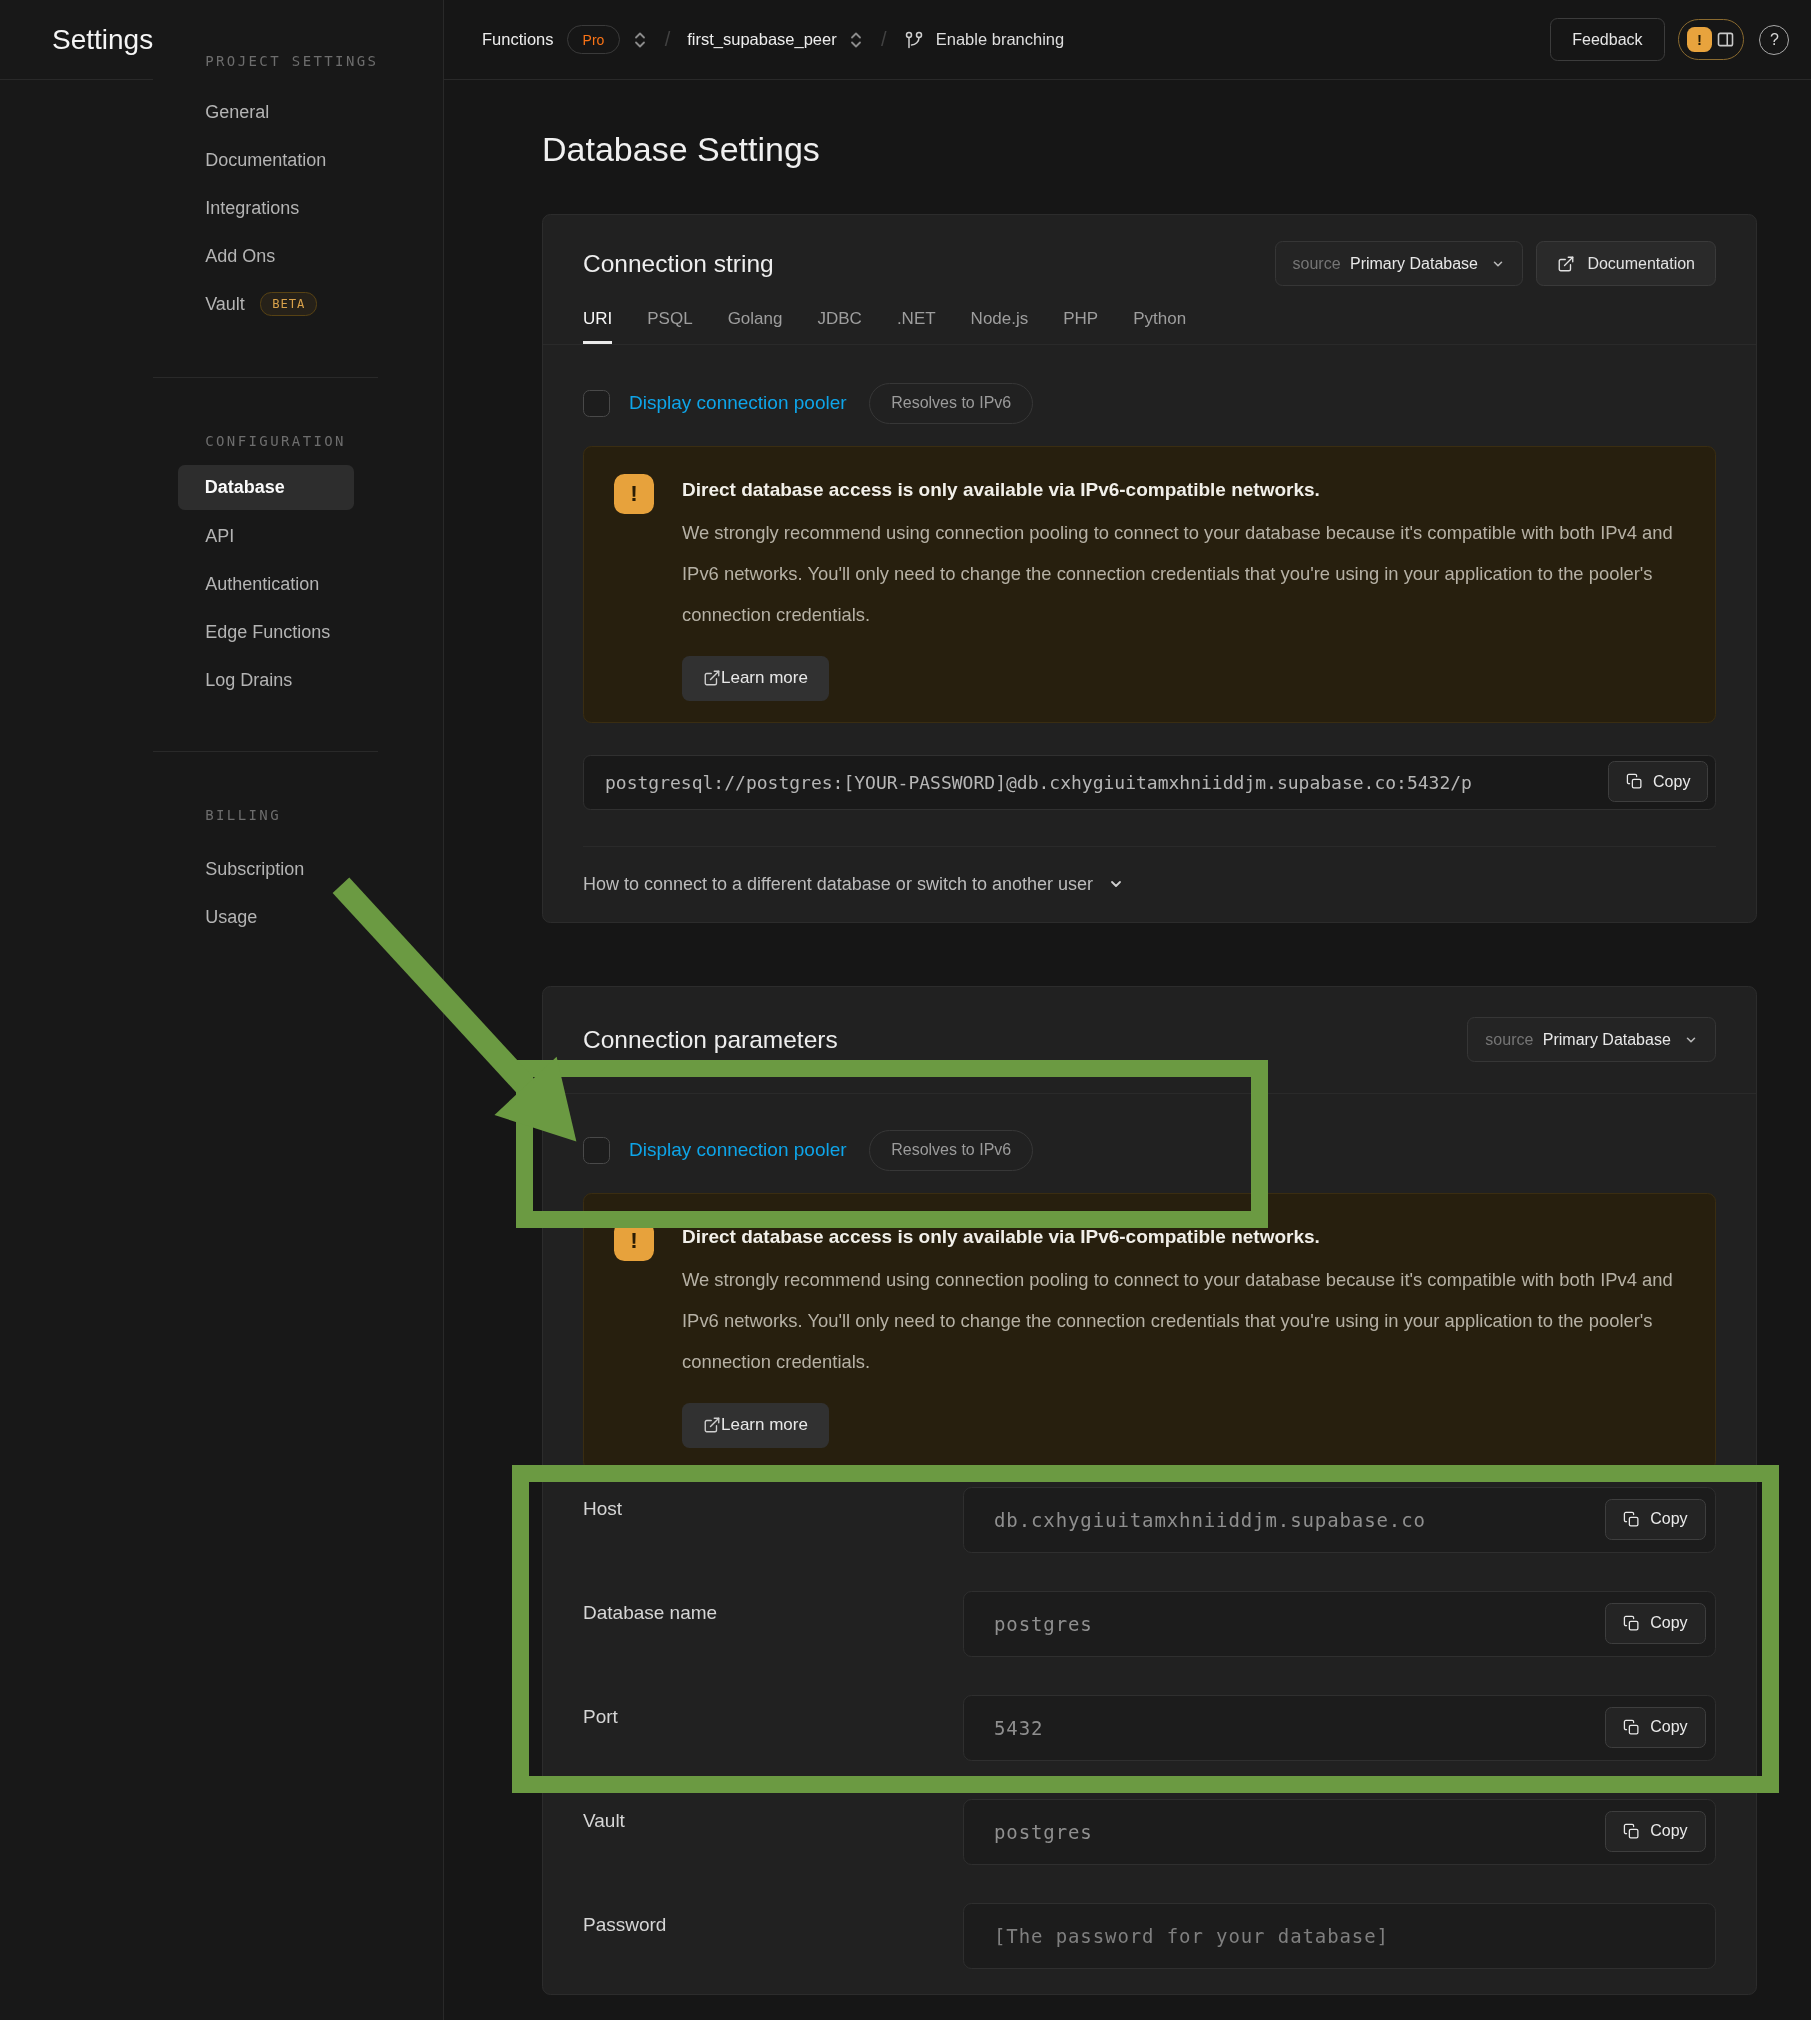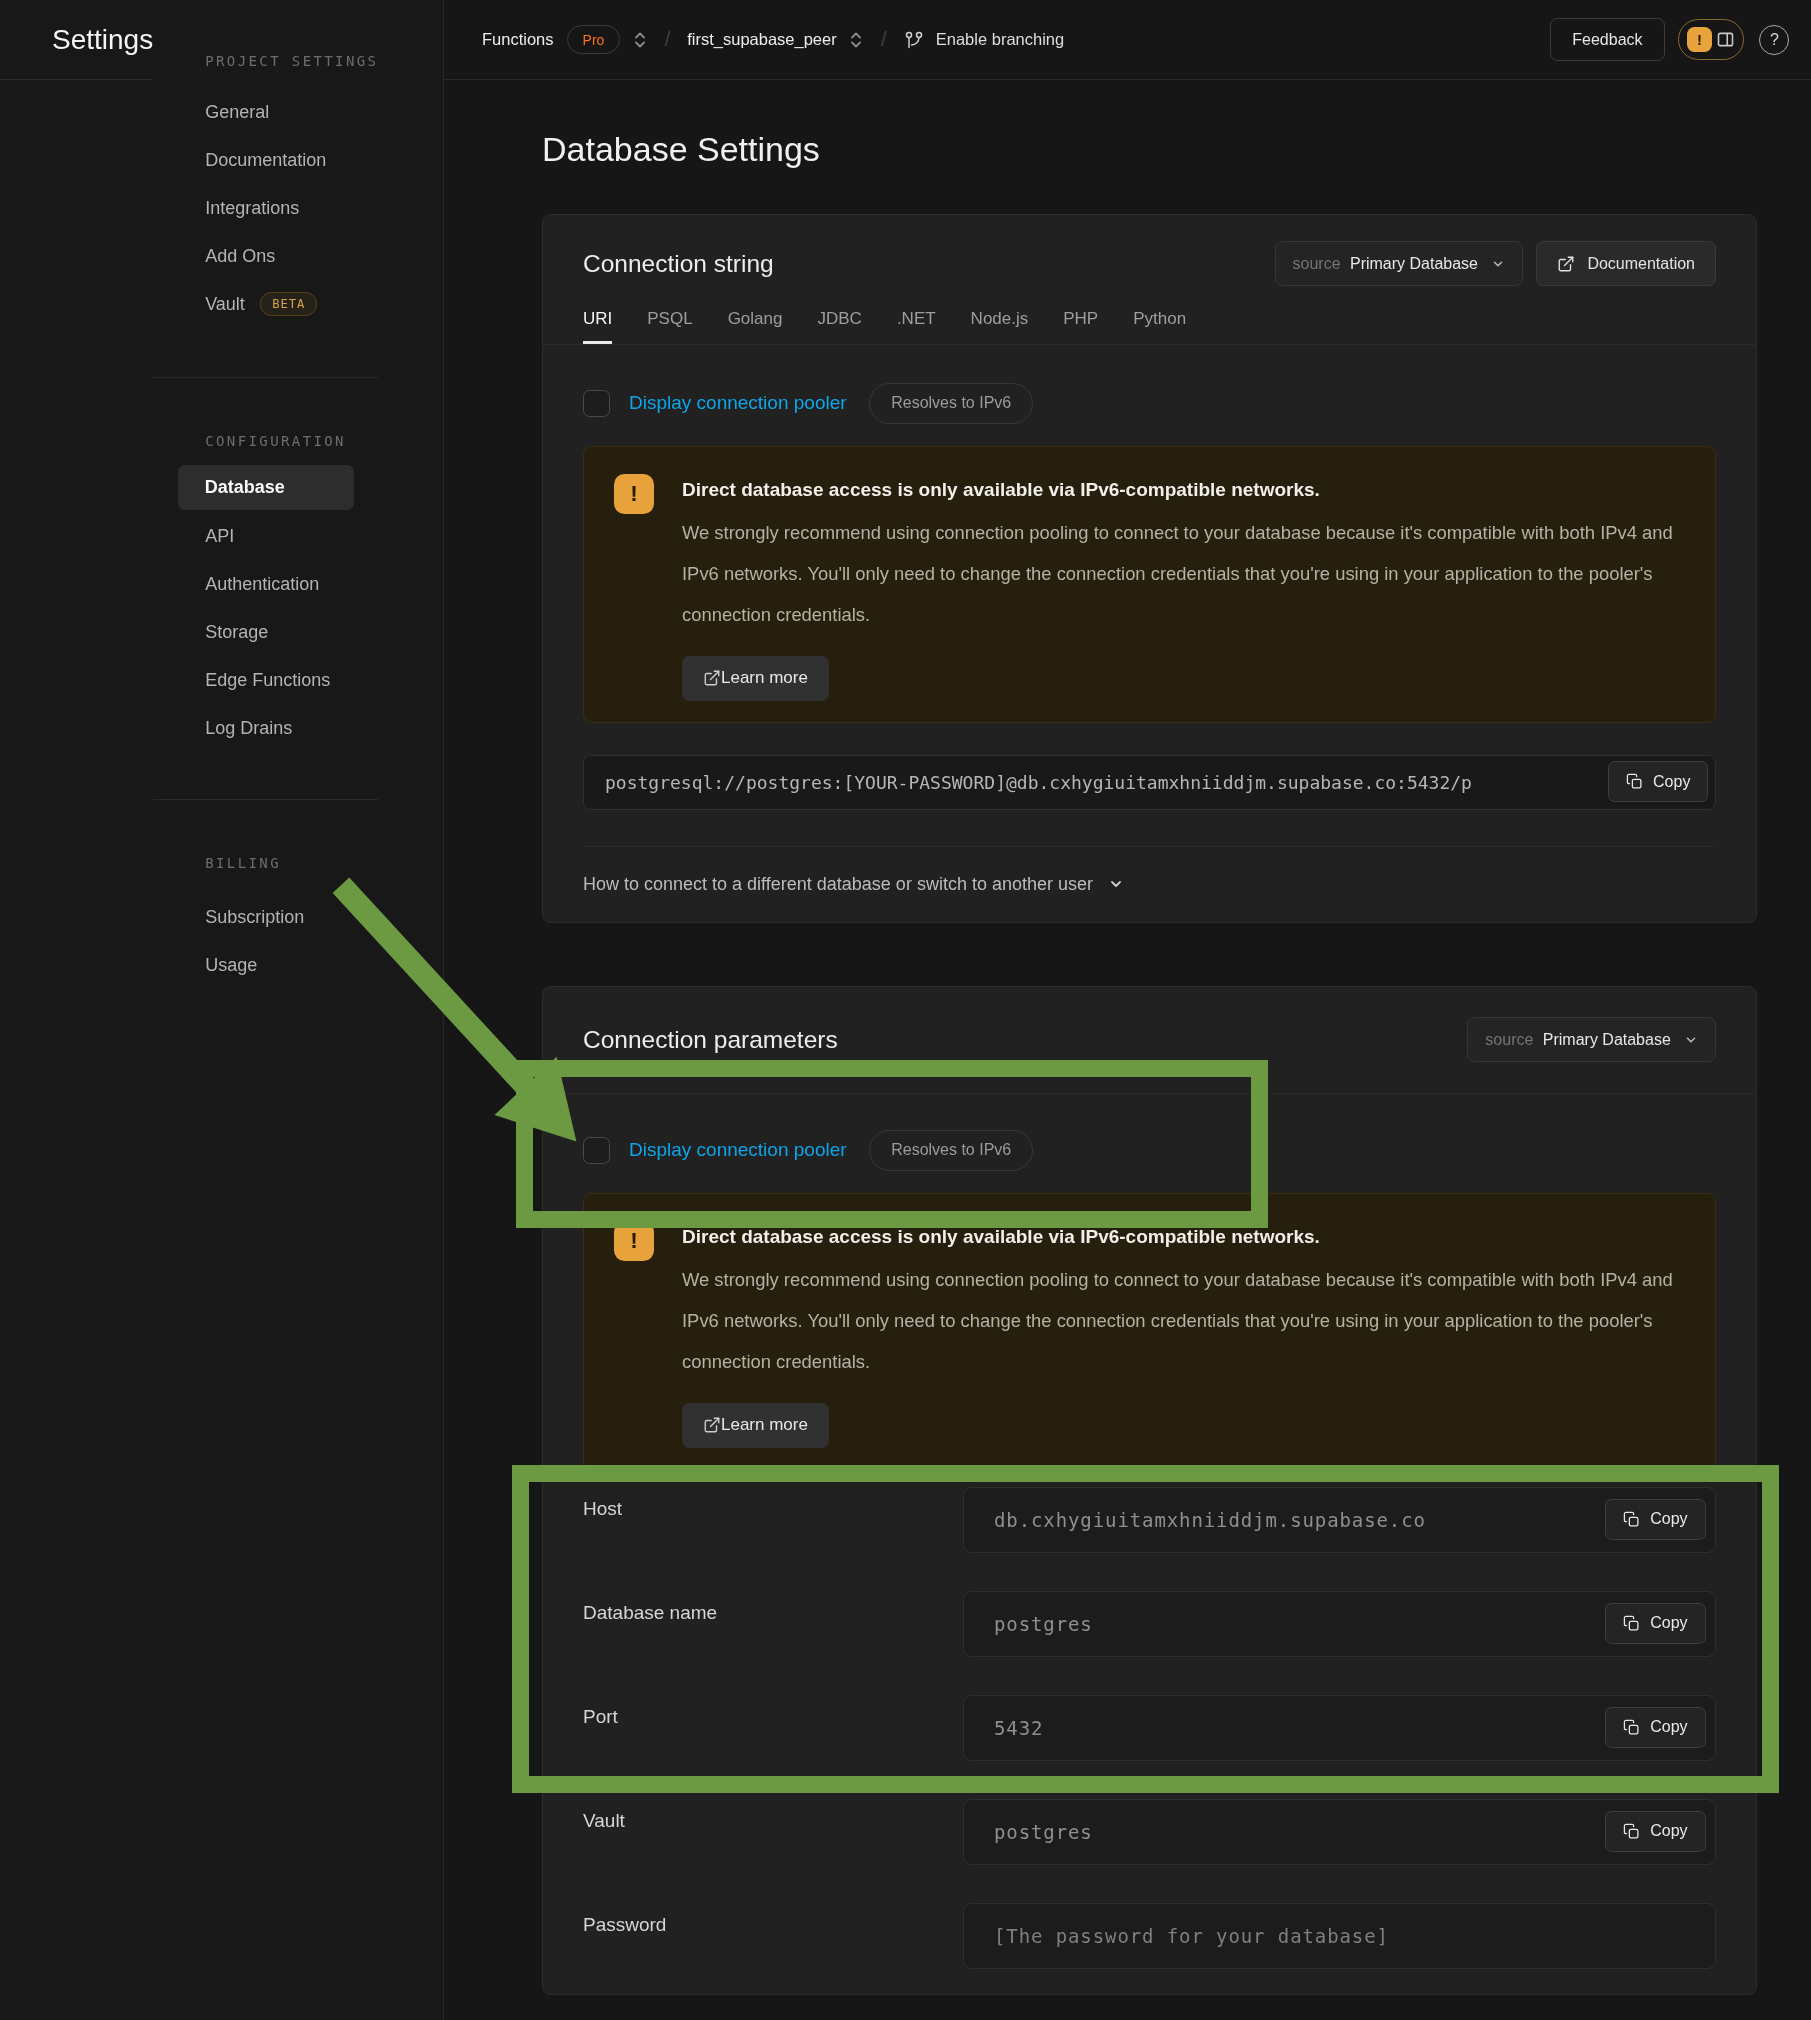--- a/index.html
+++ b/index.html
@@ -116,23 +116,20 @@
         <div class="nav-item selected">
             <span>Database</span>
           </div>
         <div class="nav-item">
             <span>API</span>
           </div>
         <div class="nav-item">
             <span>Authentication</span>
           </div>
         <div class="nav-item">
-            <span>Storage</span>
-          </div>
-        <div class="nav-item">
             <span>Edge Functions</span>
           </div>
         <div class="nav-item">
             <span>Log Drains</span>
           </div>
       </div>
       <div class="nav-divider" style="margin-top:46px;"></div>
 
       <div class="nav-label" style="margin-top:55px;">BILLING</div>
       <div class="nav-items" style="margin-top:22.6px;">

